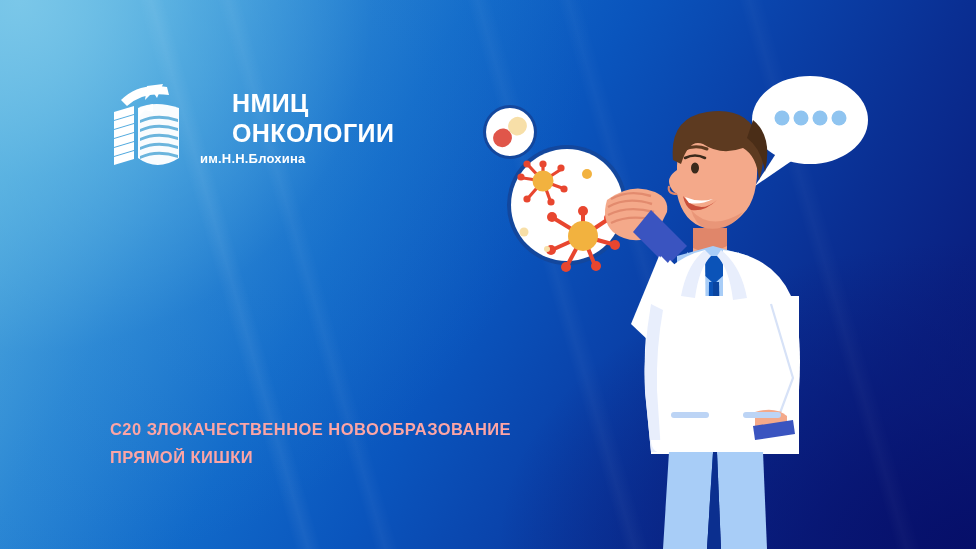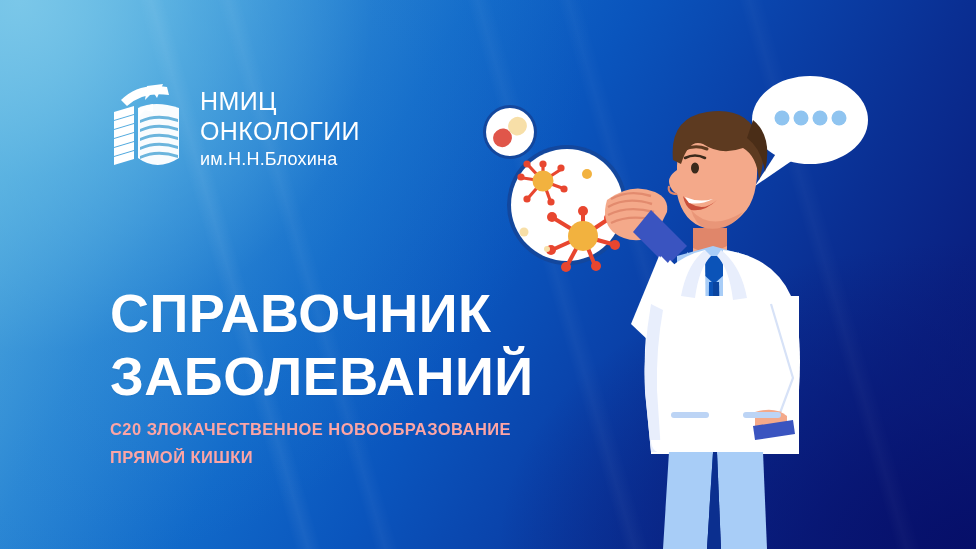--- a/index.html
+++ b/index.html
@@ -71,29 +71,30 @@
     gap: 13px;
   }
   .logo-mark { width: 78px; height: 100px; display: block; }
   .logo-words {
     display: flex;
     flex-direction: column;
     color: #ffffff;
     line-height: 1;
   }
   .logo-l1, .logo-l2 {
-    font-weight: 400;
+    font-weight: 700;
     font-size: 25px;
     letter-spacing: 0.4px;
+    margin-left: 32px;
   }
   .logo-l1 { margin-bottom: 5px; }
   .logo-l2 { margin-bottom: 6px; }
   .logo-l3 {
-    font-weight: 400;
-    font-size: 18px;
+    font-weight: 700;
+    font-size: 13px;
     letter-spacing: 0.2px;
   }
 
   
   .headline {
     position: absolute;
     left: 110px;
     top: 246px;
     color: #ffffff;
     font-weight: 700;
@@ -163,22 +164,20 @@
         <path d="M30 30 L44 26 L44 34 L36 32 L30 38 Z" fill="#ffffff"></path>
       </g>
     </svg>
     <div class="logo-words">
       <span class="logo-l1">НМИЦ</span>
       <span class="logo-l2">ОНКОЛОГИИ</span>
       <span class="logo-l3">им.Н.Н.Блохина</span>
     </div>
   </div>
 
-  <h1 class="headline">СПРАВОЧНИК
-ЗАБОЛЕВАНИЙ</h1>
   <p class="subhead">С20 ЗЛОКАЧЕСТВЕННОЕ НОВООБРАЗОВАНИЕ
 ПРЯМОЙ КИШКИ</p>
 
   <div class="illu">
     <svg width="420" height="489" viewBox="0 0 420 489" aria-hidden="true">
 
       <g>
         <ellipse cx="355" cy="60" rx="58" ry="44" fill="#ffffff"></ellipse>
         <path d="M322 92 L300 126 L338 100 Z" fill="#ffffff"></path>
         <g fill="#8fc4f0">

